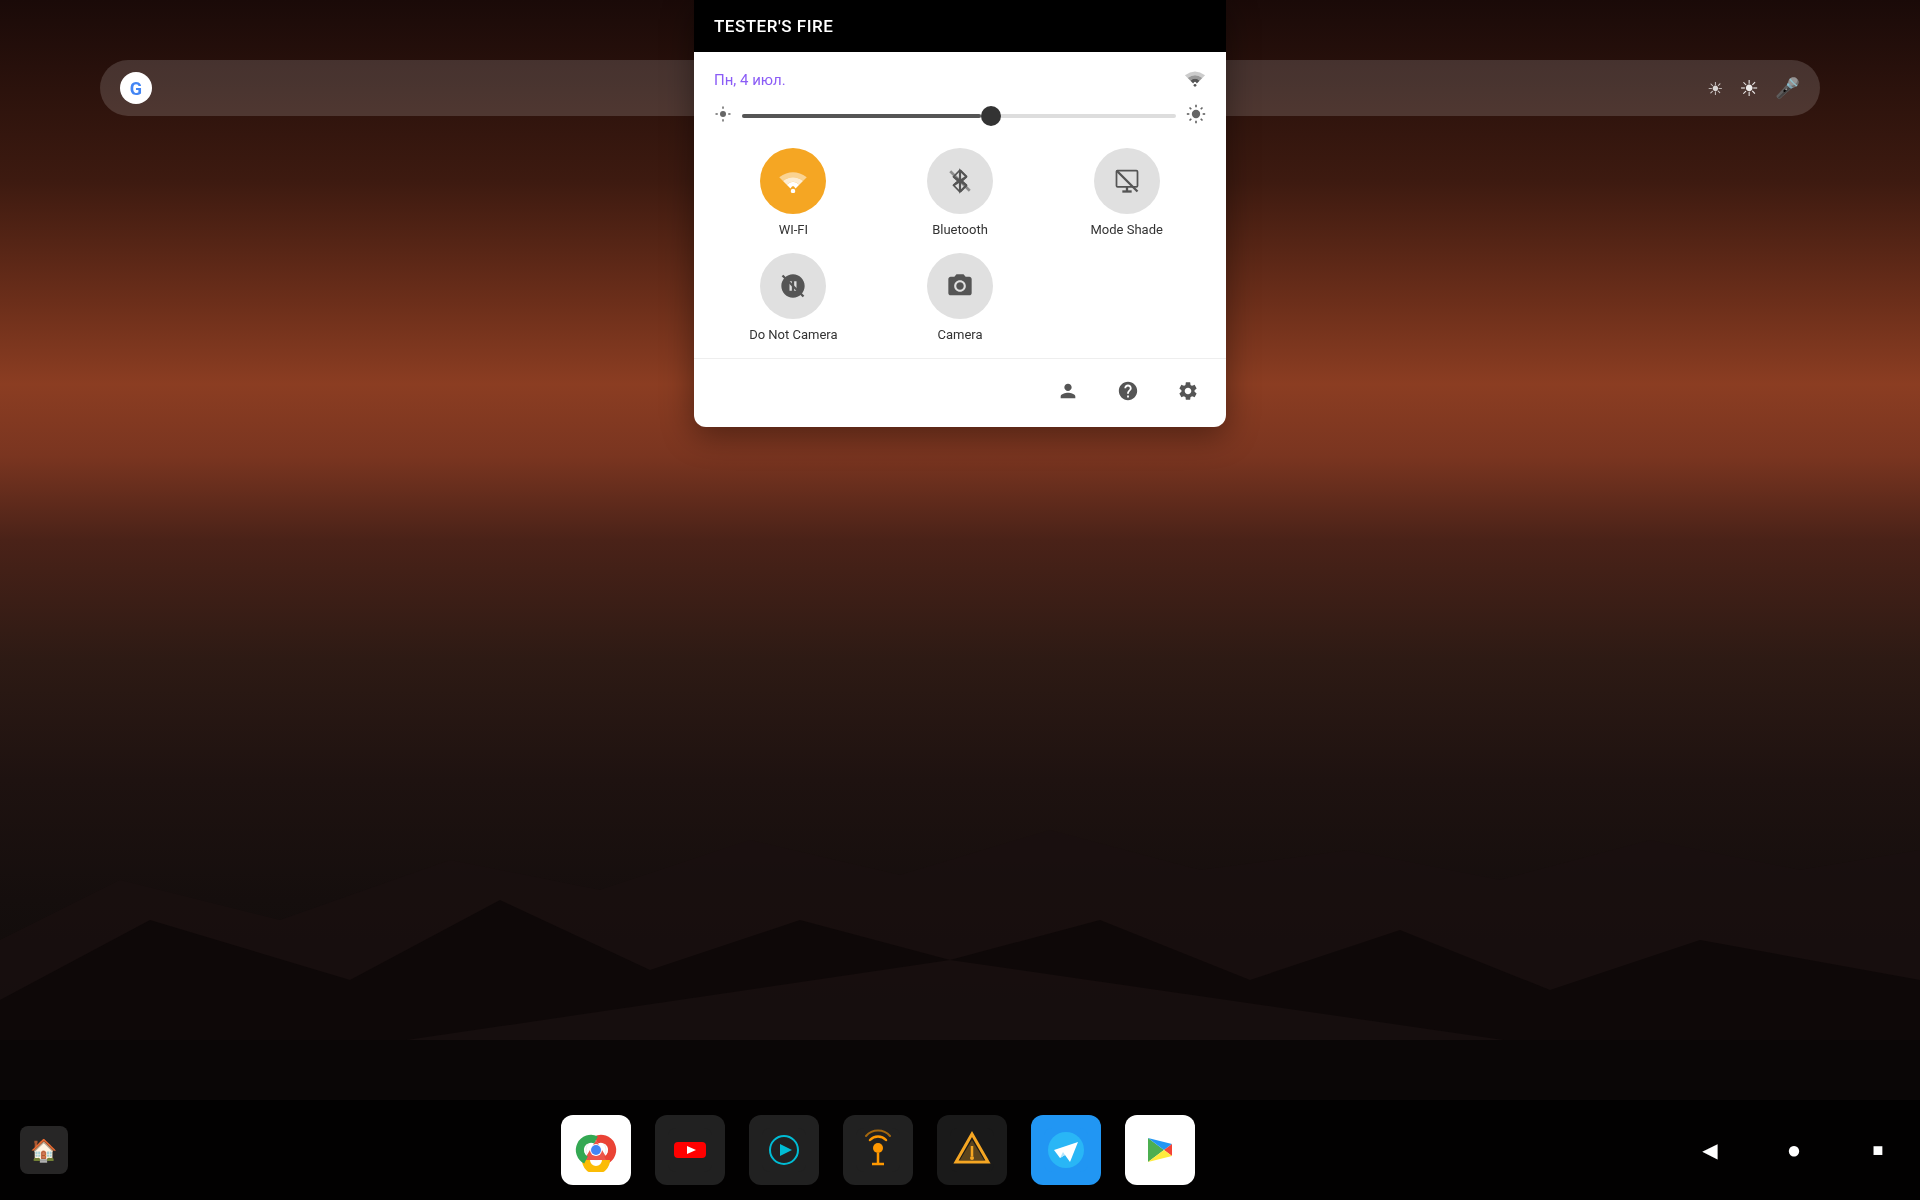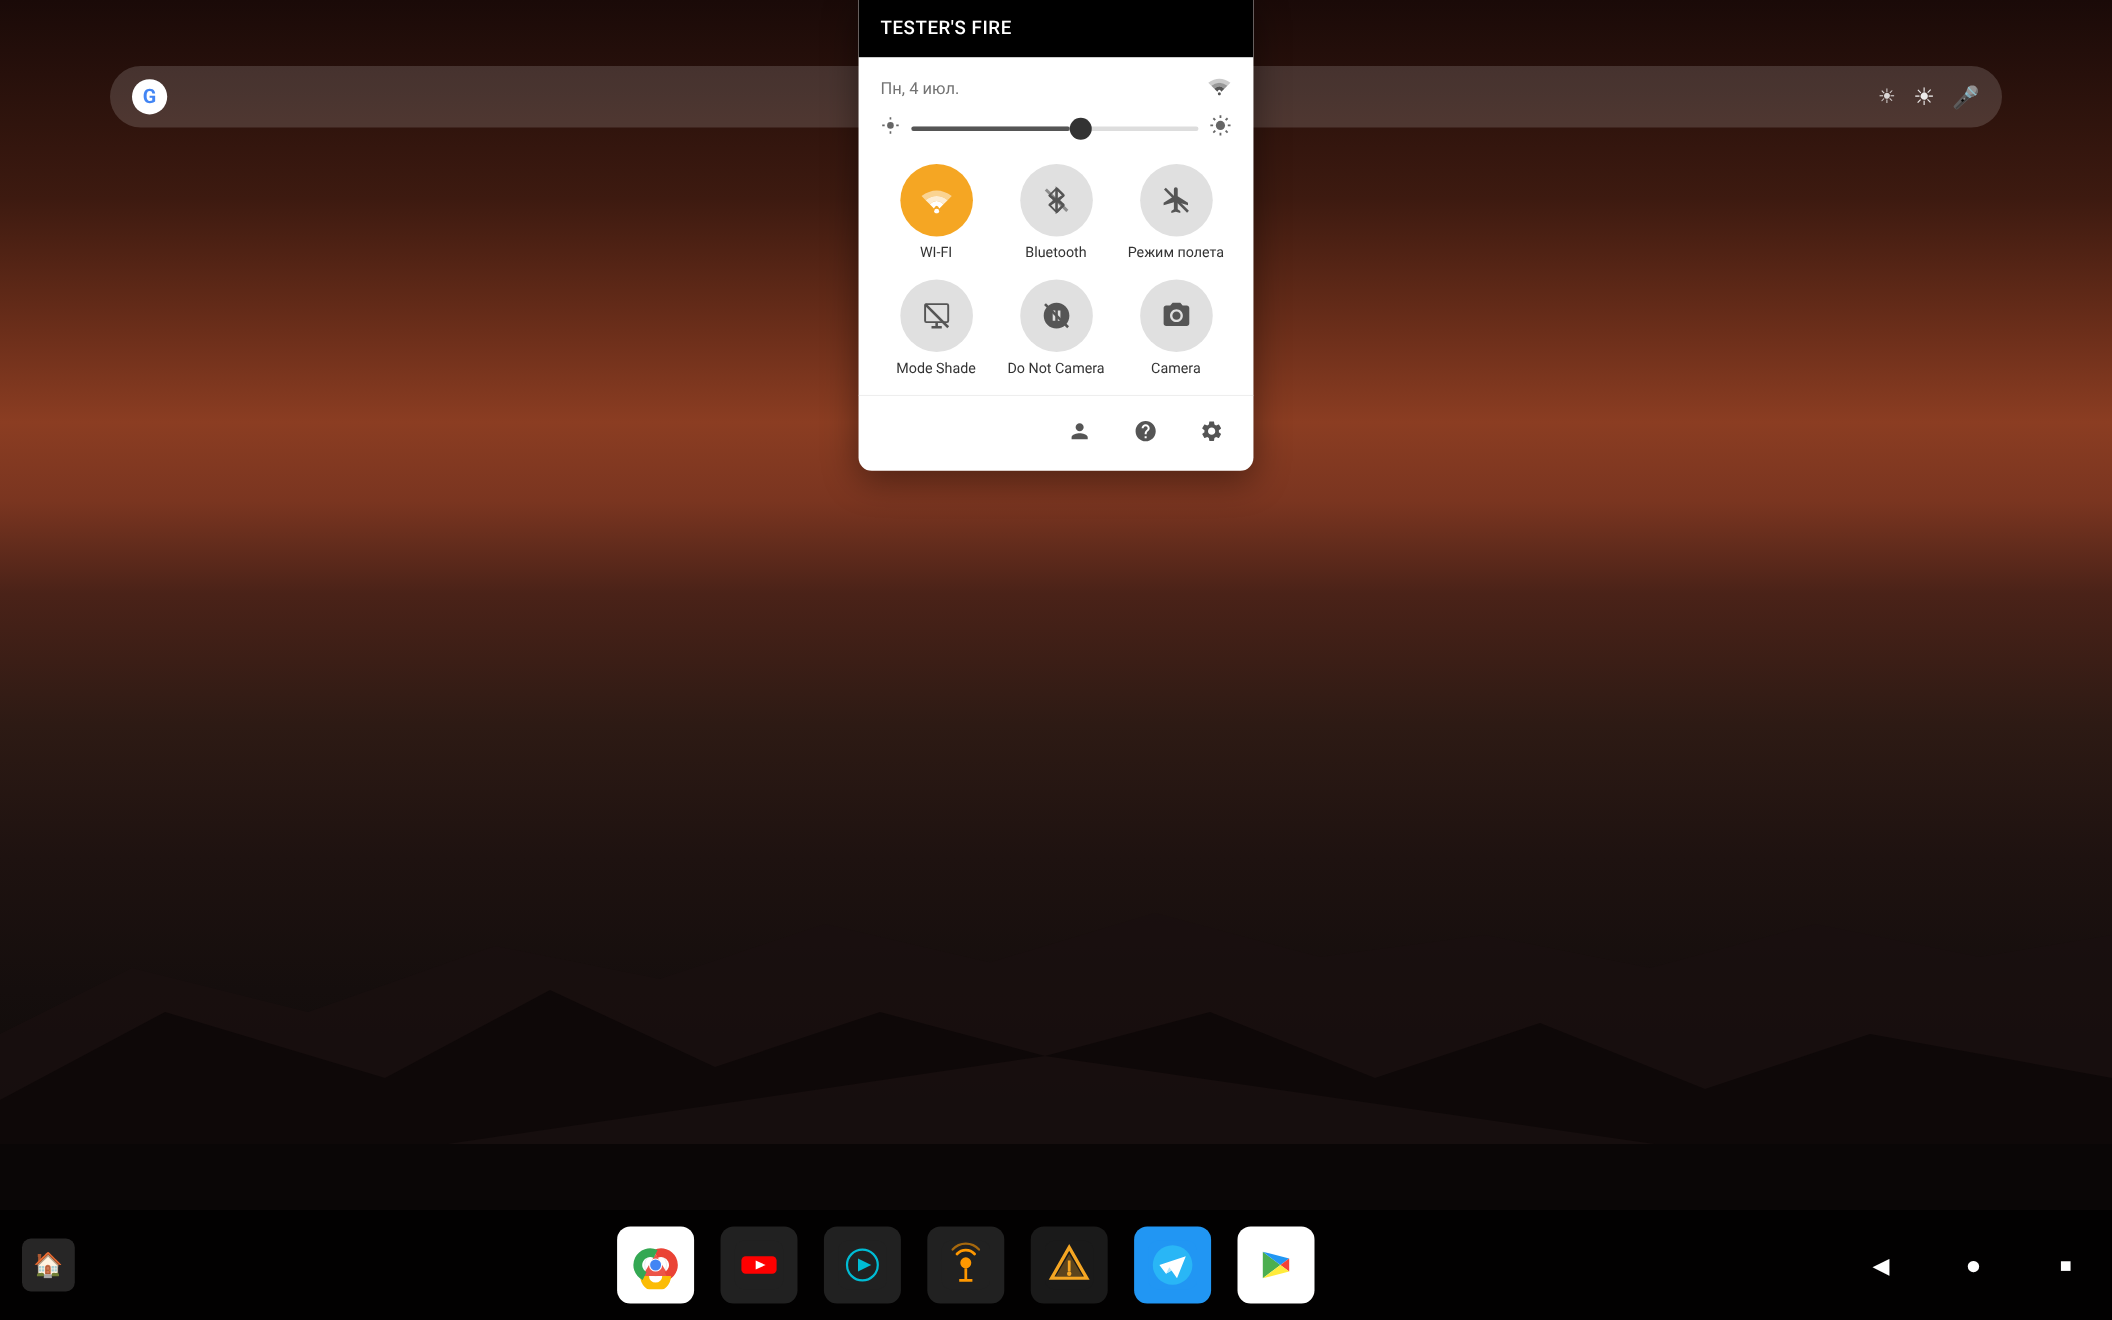--- a/index.html
+++ b/index.html
@@ -96,21 +96,21 @@
       align-items: center;
       gap: 16px;
     }
 
     
     #qs-panel {
       position: absolute;
       top: 0;
       left: 50%;
       transform: translateX(-50%);
-      width: 359px;
+      width: 532px;
       background: white;
       border-radius: 0 0 12px 12px;
       box-shadow: 0 8px 32px rgba(0,0,0,0.4);
       overflow: hidden;
     }
 
     #qs-header {
       background: #000;
       color: white;
       padding: 16px 20px;
@@ -125,21 +125,21 @@
 
     #qs-date-row {
       display: flex;
       align-items: center;
       justify-content: space-between;
       margin-bottom: 12px;
     }
 
     #qs-date {
       font-size: 15px;
-      color: #737373;
+      color: #8b5cf6;
     }
 
     #qs-wifi-icon {
       color: #555;
       font-size: 20px;
     }
 
     #qs-brightness-row {
       display: flex;
       align-items: center;
@@ -381,29 +381,20 @@
             <line x1="12" y1="2" x2="12" y2="22" stroke="#555" stroke-width="2"></line>
             <line x1="6" y1="8" x2="12" y2="12" stroke="#555" stroke-width="2"></line>
             <line x1="6" y1="16" x2="12" y2="12" stroke="#555" stroke-width="2"></line>
 
             <line x1="3" y1="3" x2="21" y2="21" stroke="#555" stroke-width="2.5" opacity="0.6"></line>
           </svg>
         </div>
         <span class="qs-tile-label">Bluetooth</span>
       </div>
 
-      <div class="qs-tile">
-        <div class="qs-tile-icon inactive">
-          <svg width="28" height="28" viewBox="0 0 24 24" fill="#555">
-            <path d="M21 16v-2l-8-5V3.5c0-.83-.67-1.5-1.5-1.5S10 2.67 10 3.5V9l-8 5v2l8-2.5V19l-2 1.5V22l3.5-1 3.5 1v-1.5L13 19v-5.5l8 2.5z"></path>
-            <line x1="3" y1="3" x2="21" y2="21" stroke="#555" stroke-width="2"></line>
-          </svg>
-        </div>
-        <span class="qs-tile-label">Режим полета</span>
-      </div>
 
       <div class="qs-tile">
         <div class="qs-tile-icon inactive">
           <svg width="28" height="28" viewBox="0 0 24 24" fill="#555">
             <rect x="3" y="3" width="18" height="14" rx="1" stroke="#555" stroke-width="1.5" fill="none"></rect>
             <line x1="8" y1="21" x2="16" y2="21" stroke="#555" stroke-width="2"></line>
             <line x1="12" y1="17" x2="12" y2="21" stroke="#555" stroke-width="2"></line>
             <line x1="3" y1="3" x2="21" y2="21" stroke="#555" stroke-width="2"></line>
           </svg>
         </div>

